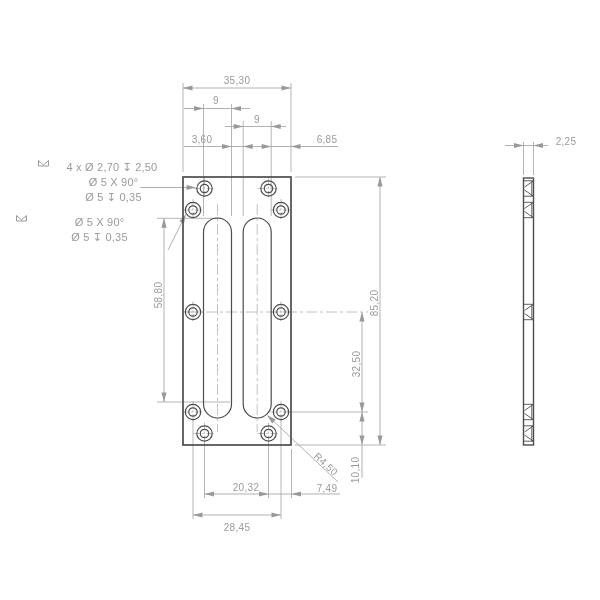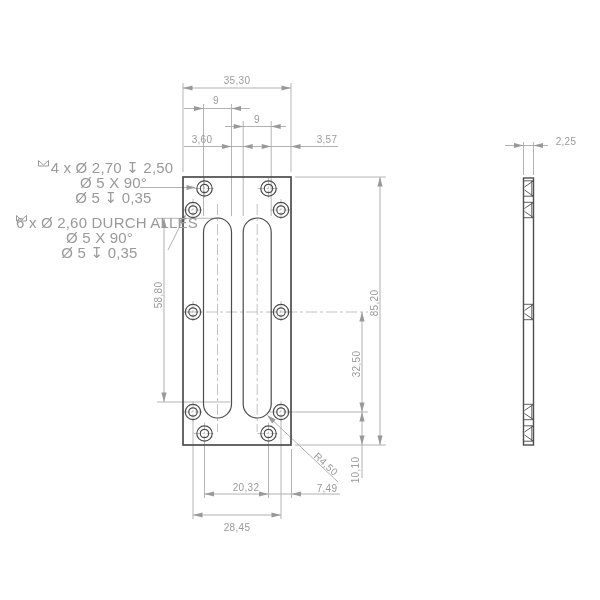--- a/index.html
+++ b/index.html
@@ -3,21 +3,21 @@
 <meta charset="utf-8">
 <style>
   html,body{margin:0;padding:0;background:#fff;}
   .sheet{position:relative;width:600px;height:600px;background:#fff;overflow:hidden;
          font-family:"Liberation Sans","DejaVu Sans",sans-serif;padding-left:31px;}
   .sheet svg{position:absolute;left:0;top:0;}
   .lbl{position:absolute;transform:translate(-50%,-50%);font-size:10px;color:#9a9a9a;
        white-space:nowrap;letter-spacing:.3px;}
   .lbl.rot{transform:translate(-50%,-50%) rotate(-90deg);}
   .lbl.rotl{transform:translate(-50%,-50%) rotate(43deg);}
-  .callout{position:absolute;font-size:15px;color:#9a9a9a;text-align:center;
+  .callout{position:absolute;font-size:11px;color:#9a9a9a;text-align:center;
            line-height:15px;letter-spacing:.2px;}
   .callout .row{white-space:nowrap;}
   .sym{display:inline-block;vertical-align:-1px;margin-right:3px;}
 </style>
 </head>
 <body>
 
 <div class="sheet">
 
 <svg width="600" height="600" viewBox="0 0 600 600">
@@ -192,21 +192,21 @@
             <line x1="531.8" y1="425.8" x2="531.8" y2="441.2"></line>
           </g>
     </g>
   </g>
 </svg>
 
 <div class="lbl" style="left:237px;top:80px">35,30</div>
 <div class="lbl" style="left:216px;top:100px">9</div>
 <div class="lbl" style="left:257px;top:119px">9</div>
 <div class="lbl" style="left:202px;top:139px">3,60</div>
-<div class="lbl" style="left:327px;top:139px">3,57</div>
+<div class="lbl" style="left:327px;top:139px">6,85</div>
 <div class="lbl rot" style="left:158px;top:295px">58,80</div>
 <div class="lbl rot" style="left:374px;top:303px">85,20</div>
 <div class="lbl rot" style="left:356px;top:364px">32,50</div>
 <div class="lbl rot" style="left:355px;top:470px">10,10</div>
 <div class="lbl" style="left:246px;top:487px">20,32</div>
 <div class="lbl" style="left:237px;top:527px">28,45</div>
 <div class="lbl" style="left:327px;top:488px">7,49</div>
 <div class="lbl rotl" style="left:326px;top:464px">R4,50</div>
 <div class="lbl" style="left:566px;top:141px">2,25</div>
 
@@ -214,21 +214,20 @@
   <div class="row">4 x Ø 2,70 ↧ 2,50</div>
   <div class="row"><span class="sym"><svg width="11" height="6">
             <path d="M0.5 0.5 L5.5 5 L10.5 0.5" fill="none" stroke="#9a9a9a" stroke-width="1"></path>
           </svg></span><span>Ø 5 X 90°</span></div>
   <div class="row"><span class="sym"><svg width="11" height="7">
             <path d="M0.5 0.5 V6 H10.5 V0.5" fill="none" stroke="#9a9a9a" stroke-width="1"></path>
           </svg></span><span>Ø 5 ↧ 0,35</span></div>
 </div>
 
 <div class="callout" style="left:16px;top:215px;width:164px">
-  <div class="row">6 x Ø 2,60 DURCH ALLES</div>
   <div class="row"><span class="sym"><svg width="11" height="6">
             <path d="M0.5 0.5 L5.5 5 L10.5 0.5" fill="none" stroke="#9a9a9a" stroke-width="1"></path>
           </svg></span><span>Ø 5 X 90°</span></div>
   <div class="row"><span class="sym"><svg width="11" height="7">
             <path d="M0.5 0.5 V6 H10.5 V0.5" fill="none" stroke="#9a9a9a" stroke-width="1"></path>
           </svg></span><span>Ø 5 ↧ 0,35</span></div>
 </div>
 
 </div>
 

